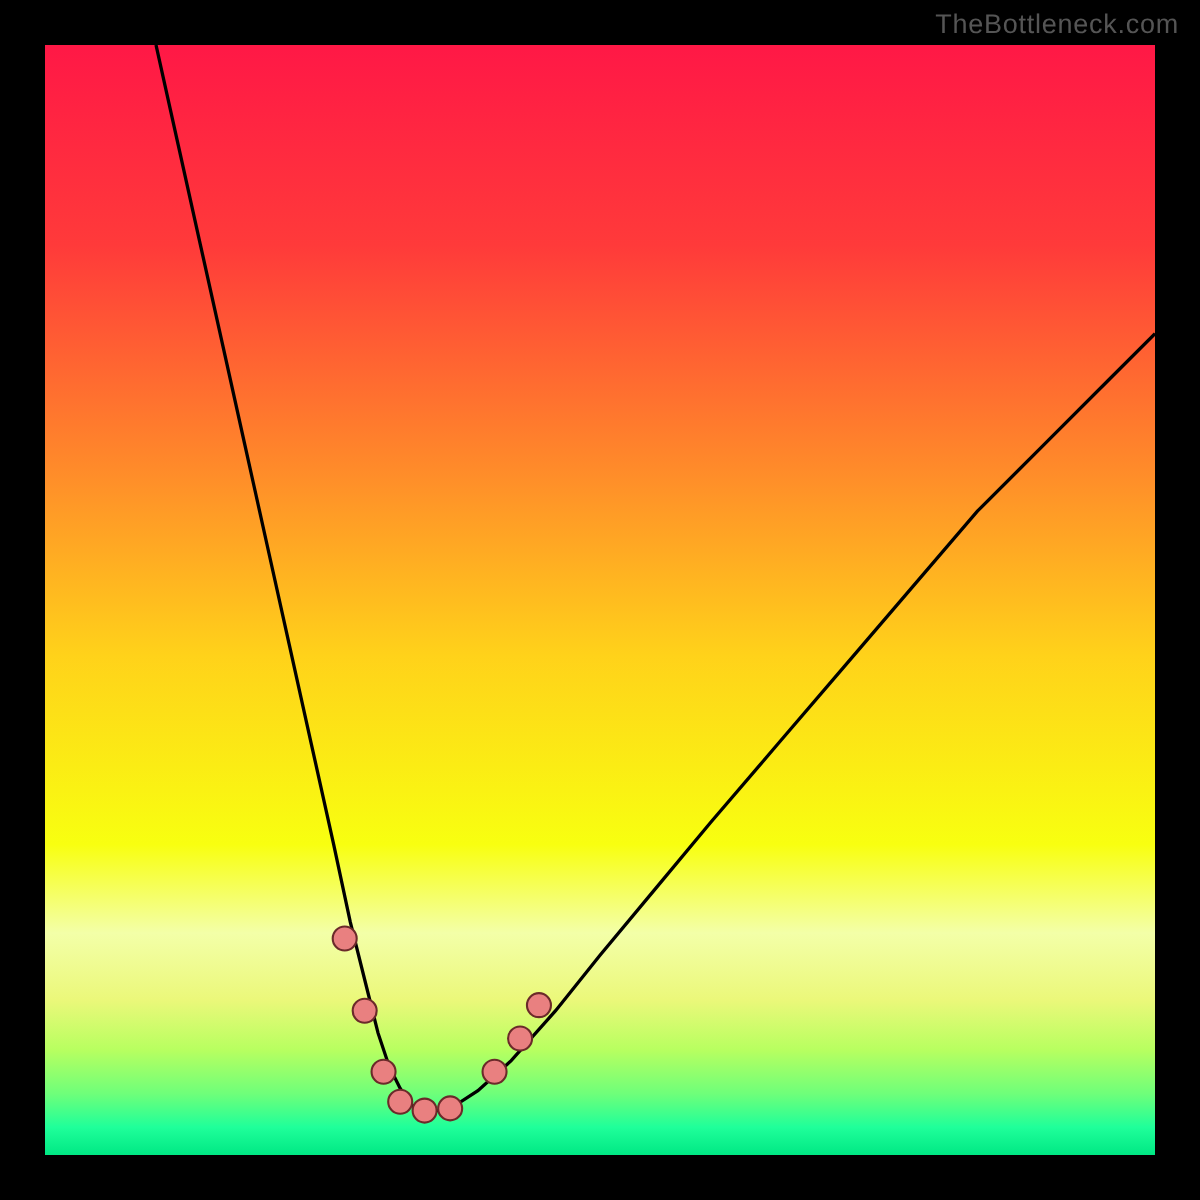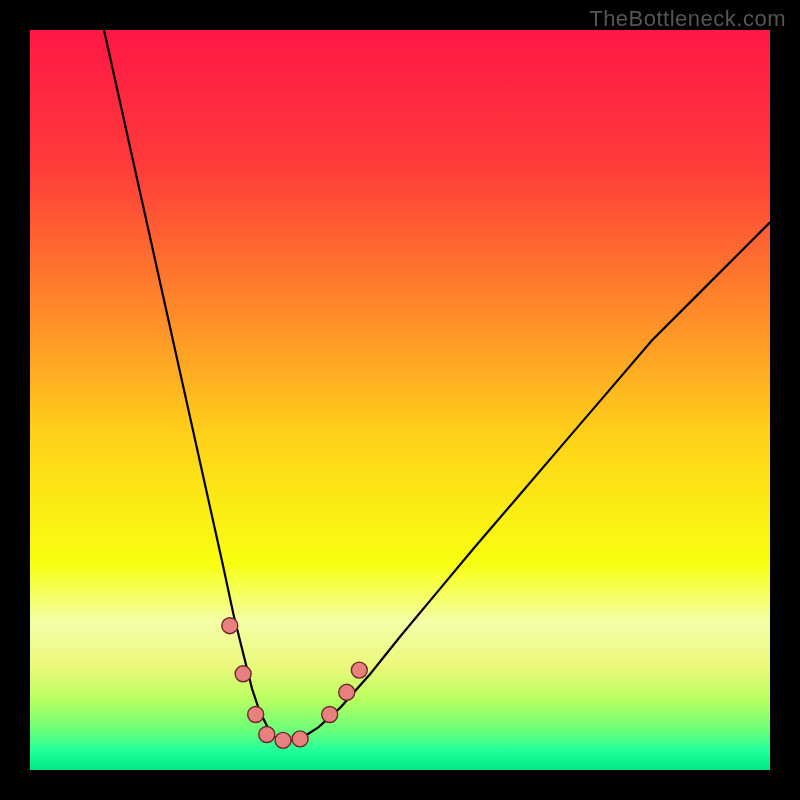--- a/index.html
+++ b/index.html
@@ -15,21 +15,21 @@
     position: relative;
     width: 800px;
     height: 800px;
     background: #000;
   }
   .watermark {
     position: absolute;
     top: 6px;
     right: 14px;
     color: #555;
-    font-size: 22px;
+    font-size: 18px;
     font-weight: 400;
     letter-spacing: 0.5px;
     user-select: none;
   }
   .plot {
     position: absolute;
     left: 30px;
     top: 30px;
     width: 740px;
     height: 740px;

